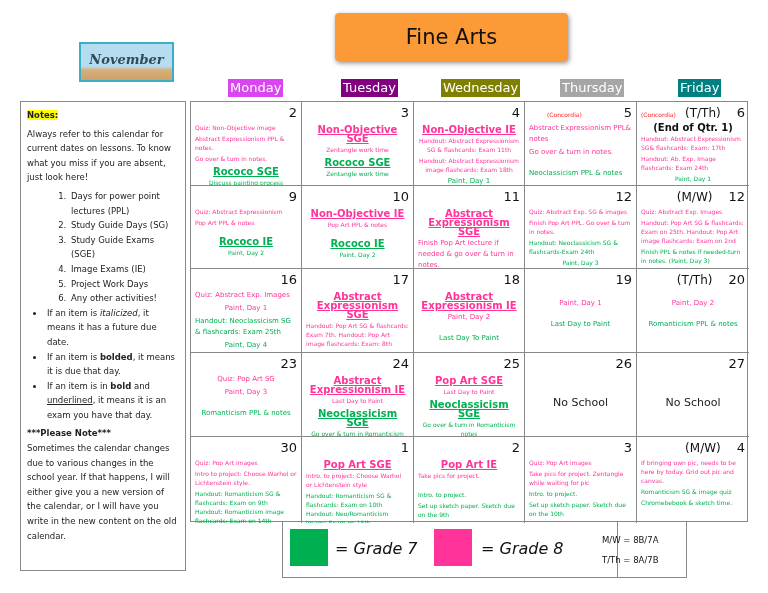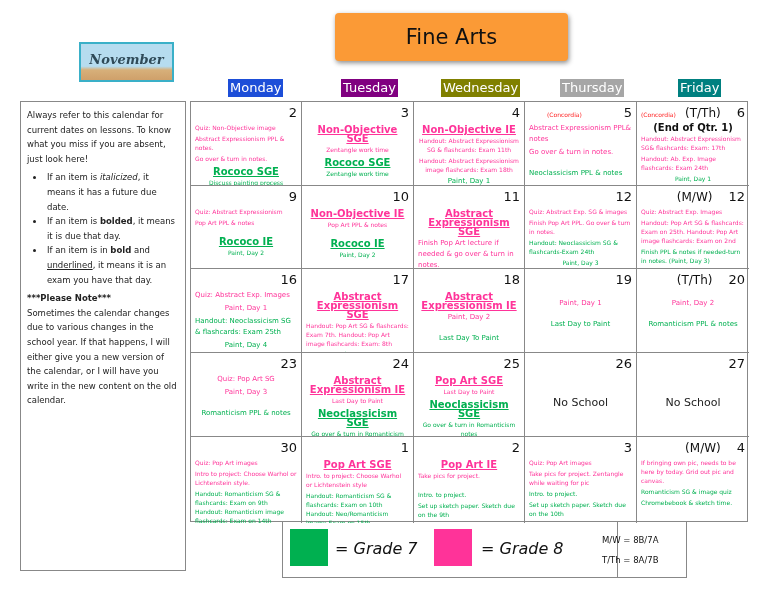--- a/index.html
+++ b/index.html
@@ -44,29 +44,38 @@
 
 <div class="title-box">
     <span>Fine Arts</span>
   </div>
 
 <div class="month-badge">
     <span>November</span>
   </div>
 
 <div id="day-headers">
-    <div class="day-header" style="left: 228px; background: #1d4ed8;">Monday</div>
+    <div class="day-header" style="left: 228px; background: #d946ef;">Monday</div>
     <div class="day-header" style="left: 341px; background: rgb(128, 0, 128);">Tuesday</div>
     <div class="day-header" style="left: 441px; background: rgb(128, 128, 0);">Wednesday</div>
     <div class="day-header" style="left: 560px; background: rgb(166, 166, 166);">Thursday</div>
     <div class="day-header" style="left: 678px; background: rgb(0, 128, 128);">Friday</div>
   </div>
 
 <div class="notes">
+  <p><span class="hl">Notes:</span></p>
   <p>Always refer to this calendar for current dates on lessons.  To know what you miss if you are absent, just look here!</p>
+  <ol>
+    <li>Days for power point lectures (PPL)</li>
+    <li>Study Guide Days (SG)</li>
+    <li>Study Guide Exams (SGE)</li>
+    <li>Image Exams (IE)</li>
+    <li>Project Work Days</li>
+    <li>Any other activities!</li>
+  </ol>
   <ul style="margin-bottom:4px;">
     <li><span>If an item is </span><i>italicized</i><span>, it means it has a future due date.</span></li>
     <li><span>If an item is </span><b>bolded</b><span>, it means it is due that day.</span></li>
     <li><span>If an item is in </span><b>bold</b><span> and </span><u>underlined</u><span>, it means it is an exam you have that day.</span></li>
   </ul>
   <p style="margin-bottom:0"><b>***Please Note***</b></p>
   <p>Sometimes the calendar changes due to various changes in the school year.  If that happens, I will either give you a new version of the calendar, or I will have you write in the new content on the old calendar.</p>
 </div>
 
 <div class="grid" id="grid">

